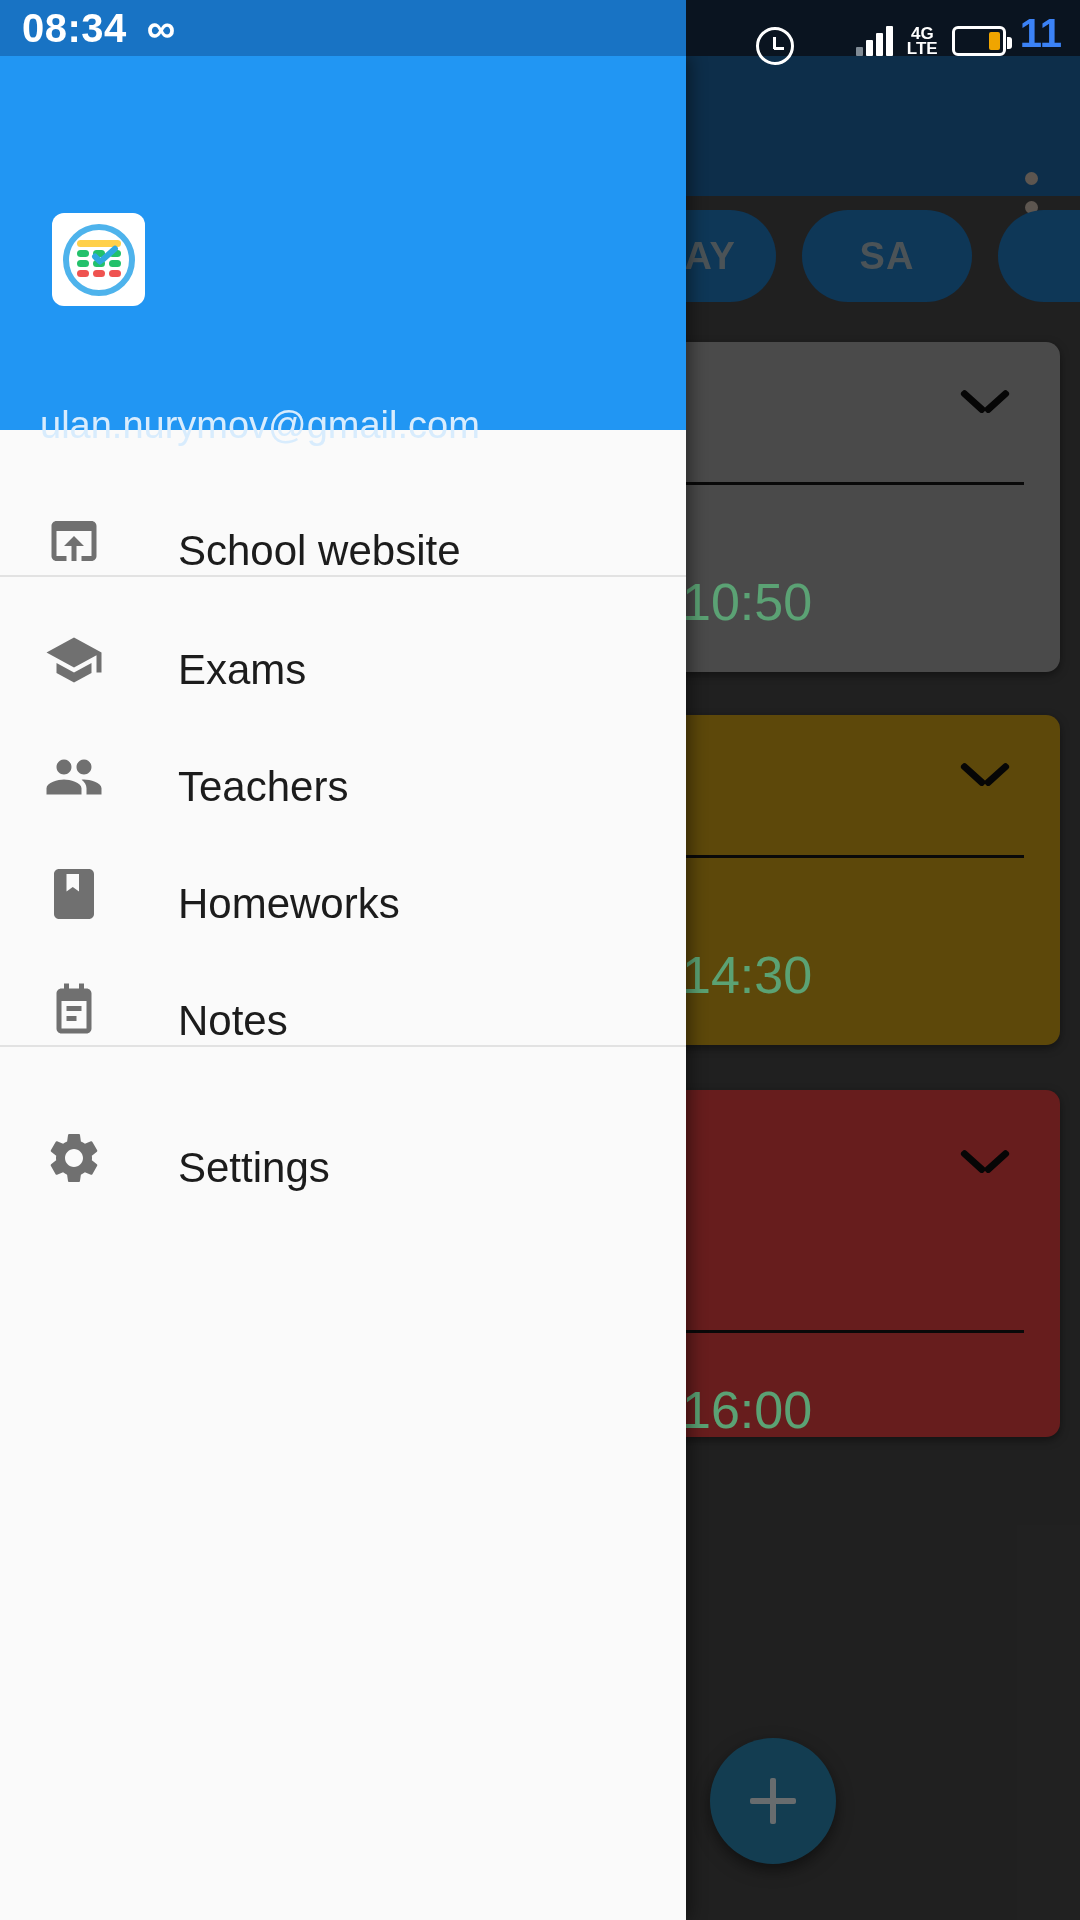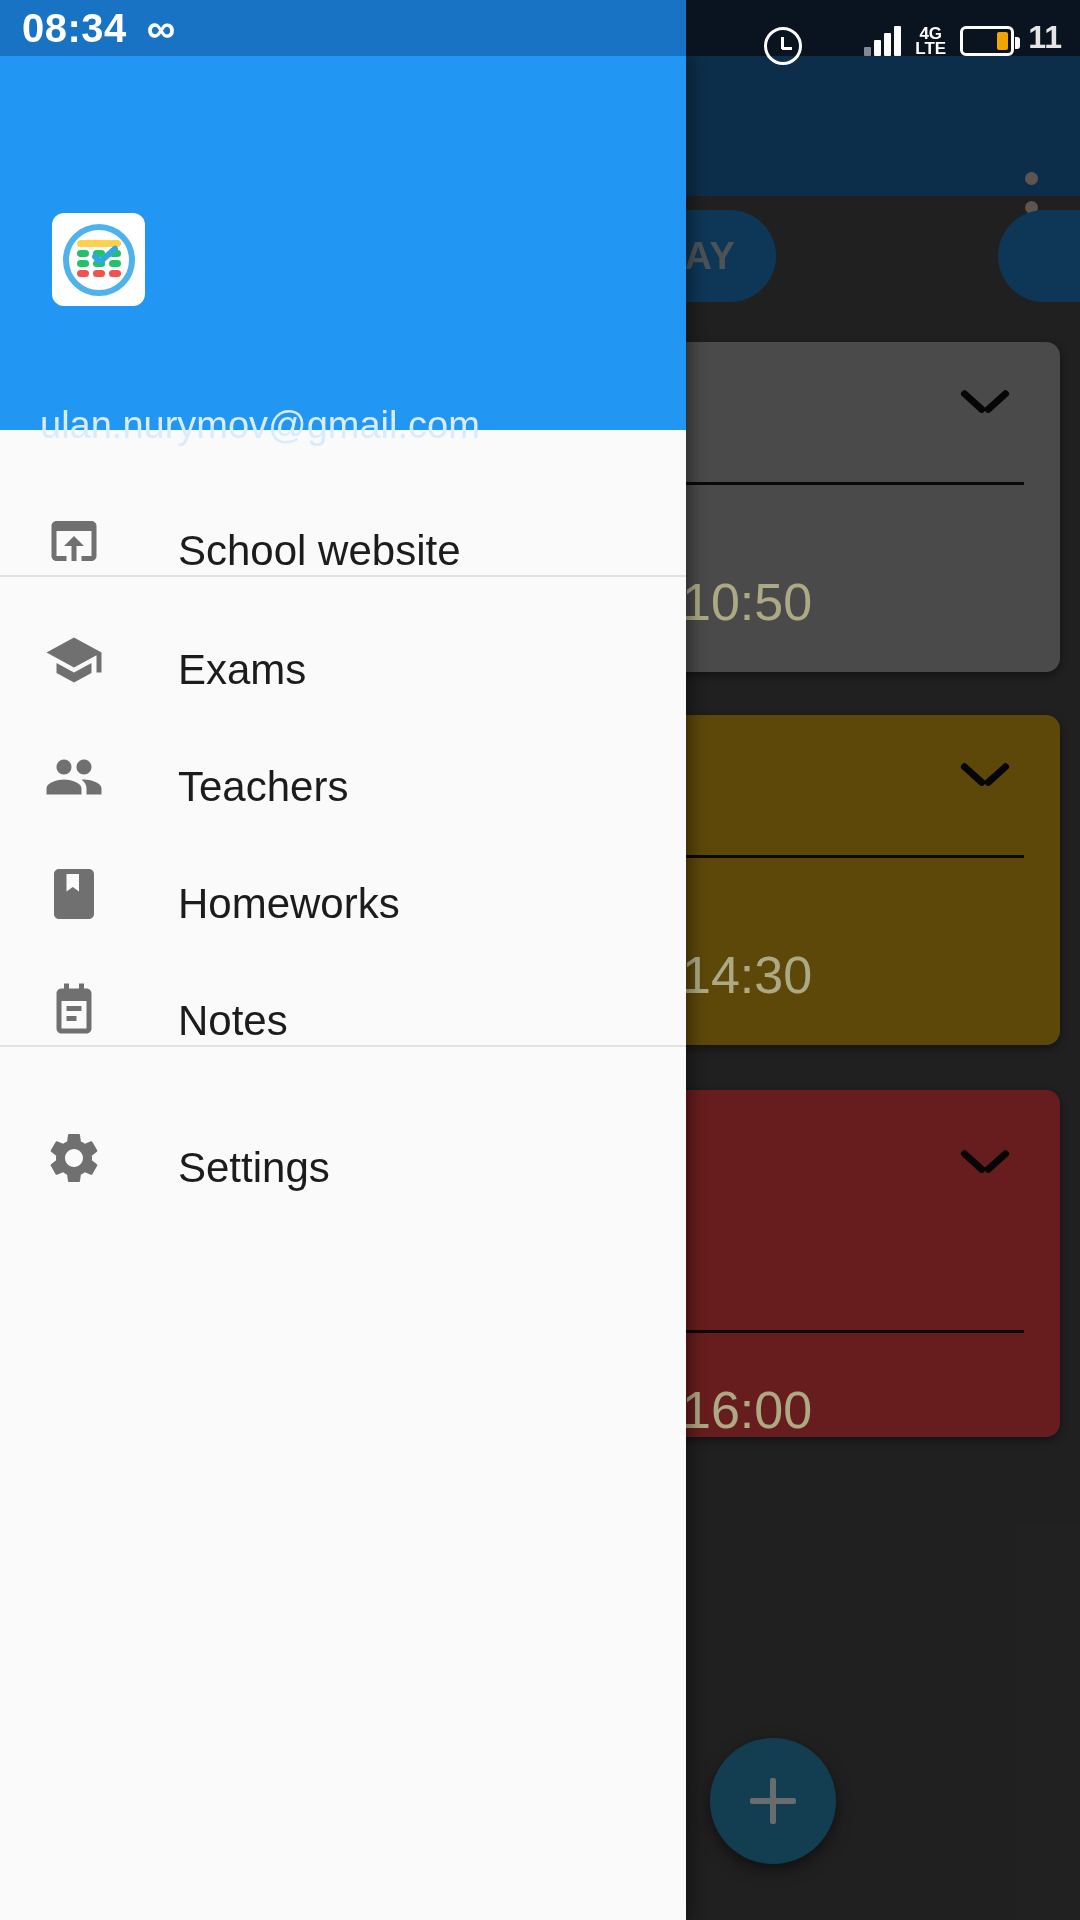--- a/index.html
+++ b/index.html
@@ -75,21 +75,21 @@
   .chev:before, .chev:after {
     content:""; position:absolute; top:0; width:30px; height:7px;
     background:#0a0a0a; border-radius:3px;
   }
   .chev:before { left:0; transform:rotate(42deg); transform-origin:left center; }
   .chev:after  { right:0; transform:rotate(-42deg); transform-origin:right center; }
   .card-rule {
     position:absolute; left:22px; right:36px; height:3px; background:#0e0e0e;
   }
   .card-time {
-    position:absolute; font-size:52px; color:#fef9c3;
+    position:absolute; font-size:52px; color:#86efac;
   }
 
   #card-a { top:12px;  height:330px; background:#6e6e6e; }
   #card-a .card-rule { top:140px; }
   #card-a .card-time { left:52px; top:230px; }
 
   #card-b { top:385px; height:330px; background:#8a6b10; }
   #card-b .card-rule { top:140px; }
   #card-b .card-time { left:52px; top:230px; }
 
@@ -170,21 +170,21 @@
     border:3px solid #fff; border-radius:6px;
   }
   .batt:after {
     content:""; position:absolute; right:-9px; top:8px;
     width:5px; height:12px; background:#fff; border-radius:0 3px 3px 0;
   }
   .batt .fill {
     position:absolute; right:3px; top:3px; bottom:3px;
     width:11px; background:#f0a500; border-radius:2px;
   }
-  .batt-pct { color:#e5e5e5; font-size:32px; font-weight:700; }
+  .batt-pct { color:#3b82f6; font-size:40px; font-weight:700; }
 
   
   .drawer {
     position:absolute; left:0; top:56px; width:686px; bottom:0;
     background:#fafafa;
     box-shadow:4px 0 16px rgba(0,0,0,0.45);
     z-index:20;
     display:flex; flex-direction:column;
   }
   .drawer-header {
@@ -260,20 +260,23 @@
       <div class="overflow-dots">
         <i></i>
           <i></i>
           <i></i>
       </div>
     </div>
 
     <div class="bg-tabs">
       <div class="tab-pill" id="tab-0">
         <span>DAY</span>
+      </div>
+      <div class="tab-pill" id="tab-1">
+        <span>SA</span>
       </div>
       <div class="tab-pill" id="tab-2">
         <span></span>
       </div>
     </div>
 
     <div class="bg-list">
 
       <div class="lesson-card" id="card-a">
         <div class="card-head">

